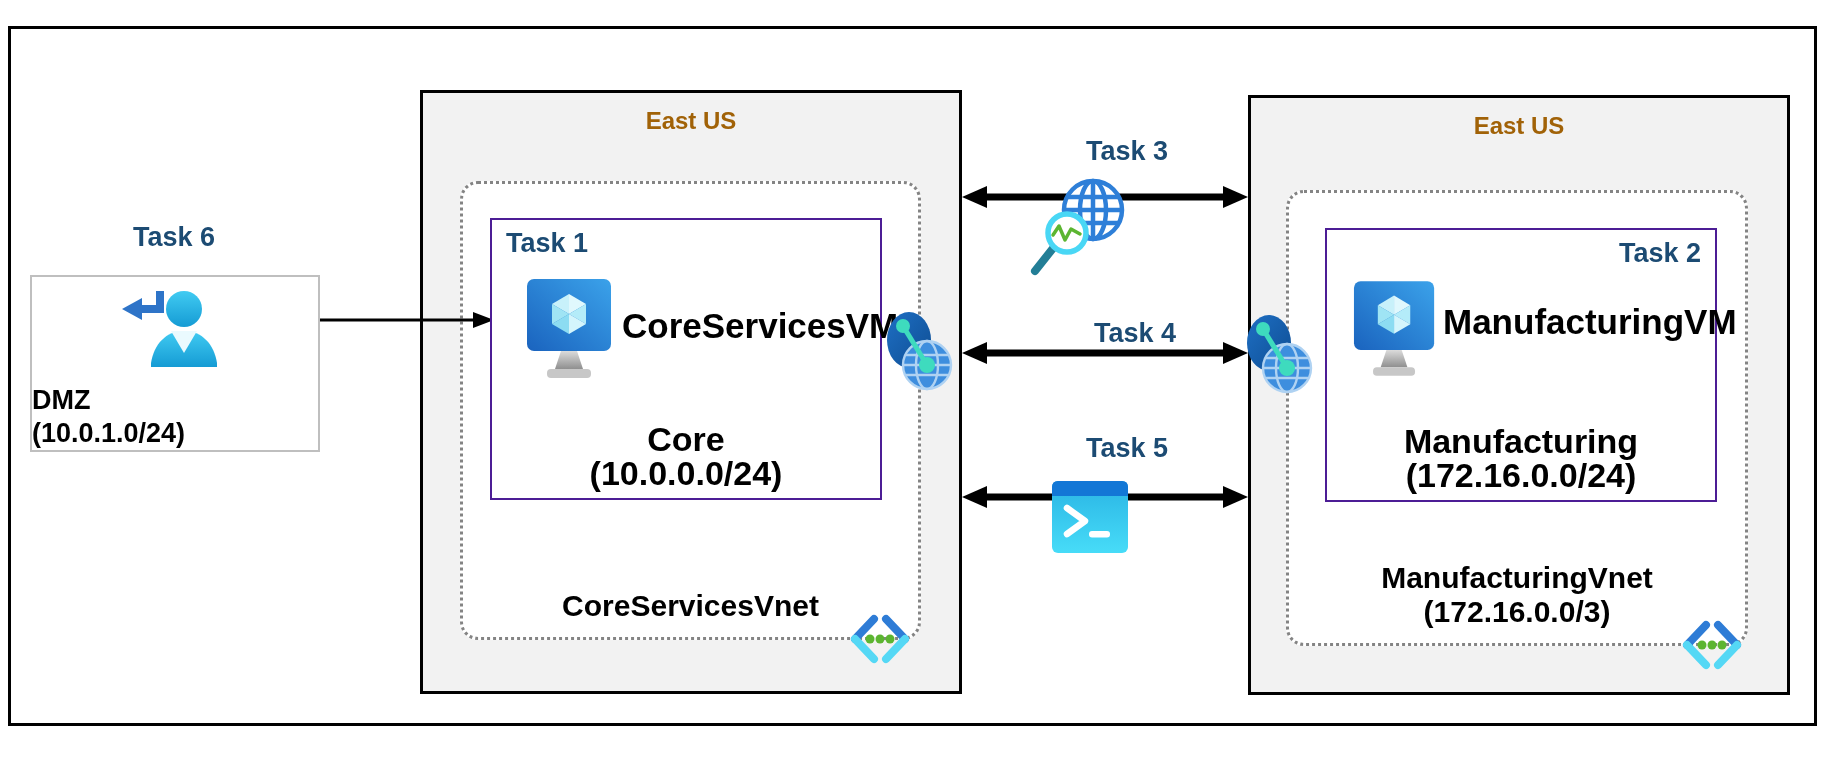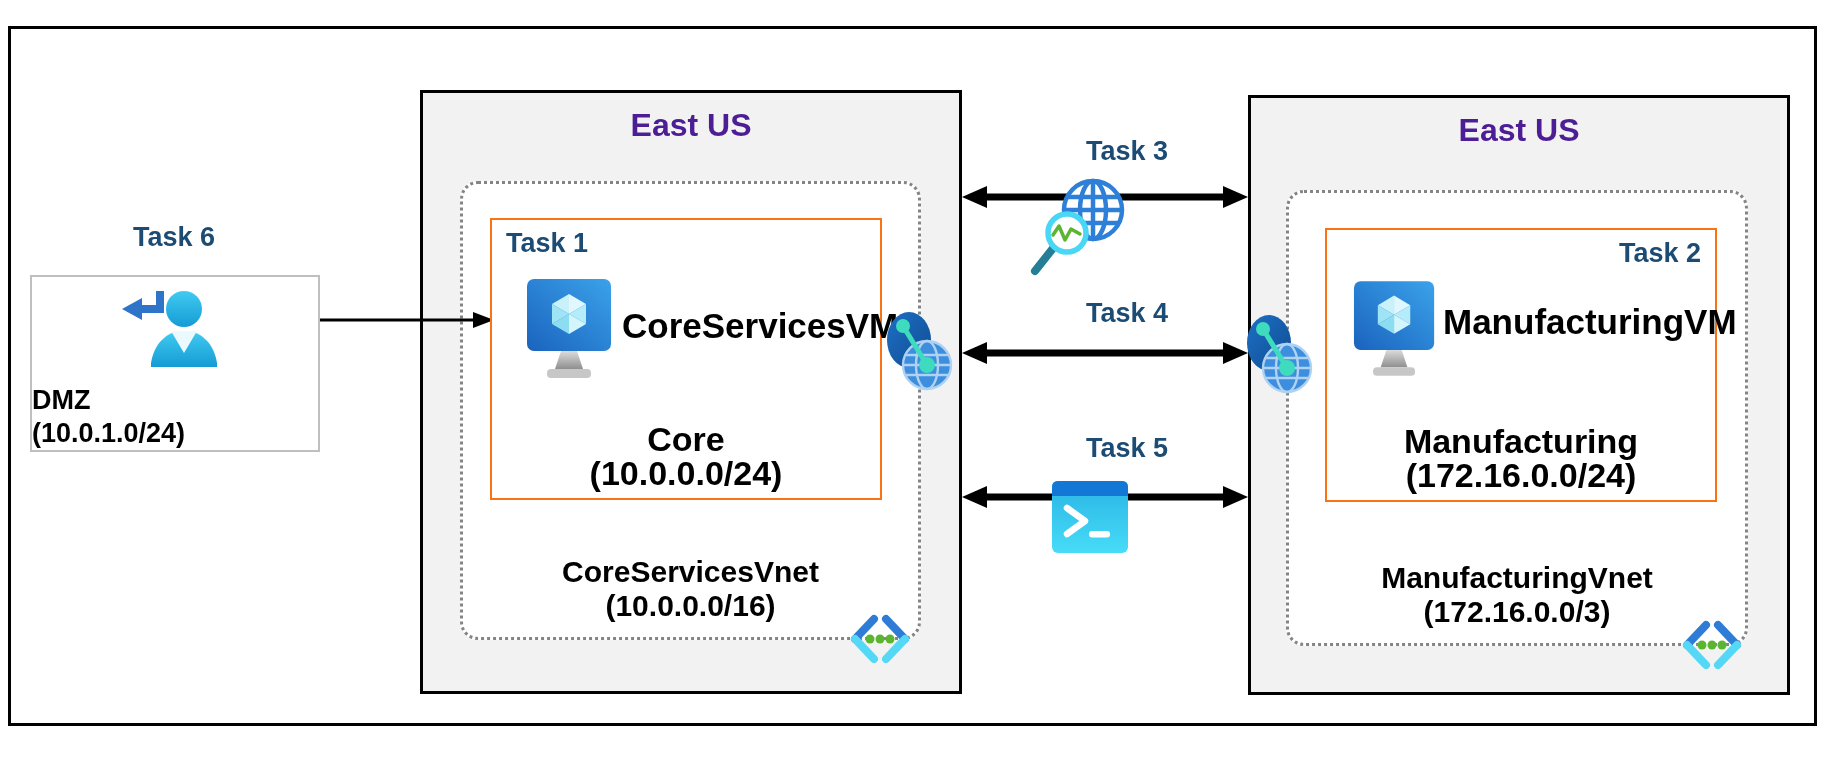--- a/index.html
+++ b/index.html
@@ -11,34 +11,34 @@
   .rg-border{left:8px;top:26px;width:1803px;height:694px;border:3px solid #000;z-index:0;}
   .rg-header{left:22px;top:0;width:188px;height:66px;background:#fff;z-index:5;}
   .rg-icon{position:absolute;left:0;top:2px;}
   .rg-name{position:absolute;left:64px;top:10px;font-size:27px;color:#000;white-space:nowrap;}
 
   
   .region{background:#F2F2F2;border:3px solid #000;z-index:1;}
   .region-left{left:420px;top:90px;width:536px;height:598px;}
   .region-right{left:1248px;top:95px;width:536px;height:594px;}
   .region-title{position:absolute;top:14px;left:0;width:100%;text-align:center;
-                font-size:32px;color:#4c1d95;}
+                font-size:24px;color:#a16207;}
 
   
   .vnet{background:#fff;border:3px dotted #848484;border-radius:18px;z-index:2;}
   .vnet-left{left:460px;top:181px;width:455px;height:453px;}
   .vnet-right{left:1286px;top:190px;width:456px;height:450px;}
   .vnet-label{position:absolute;left:0;bottom:14px;width:100%;text-align:center;
               font-size:30px;line-height:34px;color:#000;}
   .vnet-corner-icon{position:absolute;z-index:6;}
   .vnet-corner-left{left:385px;top:428px;}
   .vnet-corner-right{left:391px;top:425px;}
 
   
-  .subnet{background:#fff;border:2px solid #f97316;z-index:3;}
+  .subnet{background:#fff;border:2px solid #4c1d95;z-index:3;}
   .subnet-left{left:490px;top:218px;width:388px;height:278px;}
   .subnet-right{left:1325px;top:228px;width:388px;height:270px;}
   .task-label{font-size:27px;color:#1C4B73;white-space:nowrap;}
   .subnet-task-left{position:absolute;left:14px;top:8px;}
   .subnet-task-right{position:absolute;right:14px;top:8px;}
   .vm-icon{position:absolute;}
   .vm-icon-left{left:34px;top:58px;}
   .vm-icon-right{left:26px;top:50px;}
   .vm-name{position:absolute;font-size:35px;color:#000;white-space:nowrap;}
   .vm-name-left{left:130px;top:86px;}
@@ -49,21 +49,21 @@
   
   .dmz-task{left:30px;top:222px;width:288px;text-align:center;z-index:3;}
   .dmz-box{left:30px;top:275px;width:286px;height:173px;background:#fff;
            border:2px solid #BFBFBF;z-index:3;}
   .dmz-user{position:absolute;left:88px;top:10px;}
   .dmz-name{position:absolute;left:0;bottom:0;width:100%;text-align:left;
             font-size:27px;line-height:33px;color:#000;}
 
   
   .conn-label{left:962px;width:330px;text-align:center;z-index:4;}
-  .lbl-task3{top:136px;} .lbl-task4{top:298px;} .lbl-task5{top:433px;}
+  .lbl-task3{top:136px;} .lbl-task4{top:318px;padding-left:8px;} .lbl-task5{top:433px;}
   .arrow{z-index:3;}
   .arrow-task3{left:962px;top:182px;}
   .arrow-task4{left:962px;top:338px;}
   .arrow-task5{left:962px;top:482px;}
   .arrow-dmz{left:210px;top:308px;z-index:2;}
   .conn-icon{z-index:5;}
   .icon-watcher{left:1020px;top:163px;}
   .icon-peer-left{left:886px;top:310px;}
   .icon-peer-right{left:1246px;top:313px;}
   .icon-shell{left:1051px;top:480px;}
@@ -104,21 +104,20 @@
     <div class="region-title">East US</div>
   </div>
 
   <div class="abs region region-right">
     <div class="region-title">East US</div>
   </div>
 
   <div class="abs vnet vnet-left">
     <div class="vnet-label">
       <div>CoreServicesVnet</div>
-      <div>(10.0.0.0/16)</div>
     </div>
     <svg class="vnet-corner-icon vnet-corner-left" width="64" height="54" viewBox="0 0 64 54">
       <line x1="26" y1="7" x2="7" y2="27" stroke="#2E7CD6" stroke-width="8" stroke-linecap="round"></line>
       <line x1="7" y1="27" x2="26" y2="47" stroke="#55D8F5" stroke-width="8" stroke-linecap="round"></line>
       <line x1="38" y1="7" x2="57" y2="27" stroke="#2E7CD6" stroke-width="8" stroke-linecap="round"></line>
       <line x1="57" y1="27" x2="38" y2="47" stroke="#55D8F5" stroke-width="8" stroke-linecap="round"></line>
       <circle cx="22" cy="27" r="4.5" fill="#5CB531"></circle>
       <circle cx="32" cy="27" r="4.5" fill="#5CB531"></circle>
       <circle cx="42" cy="27" r="4.5" fill="#5CB531"></circle>
     </svg>

